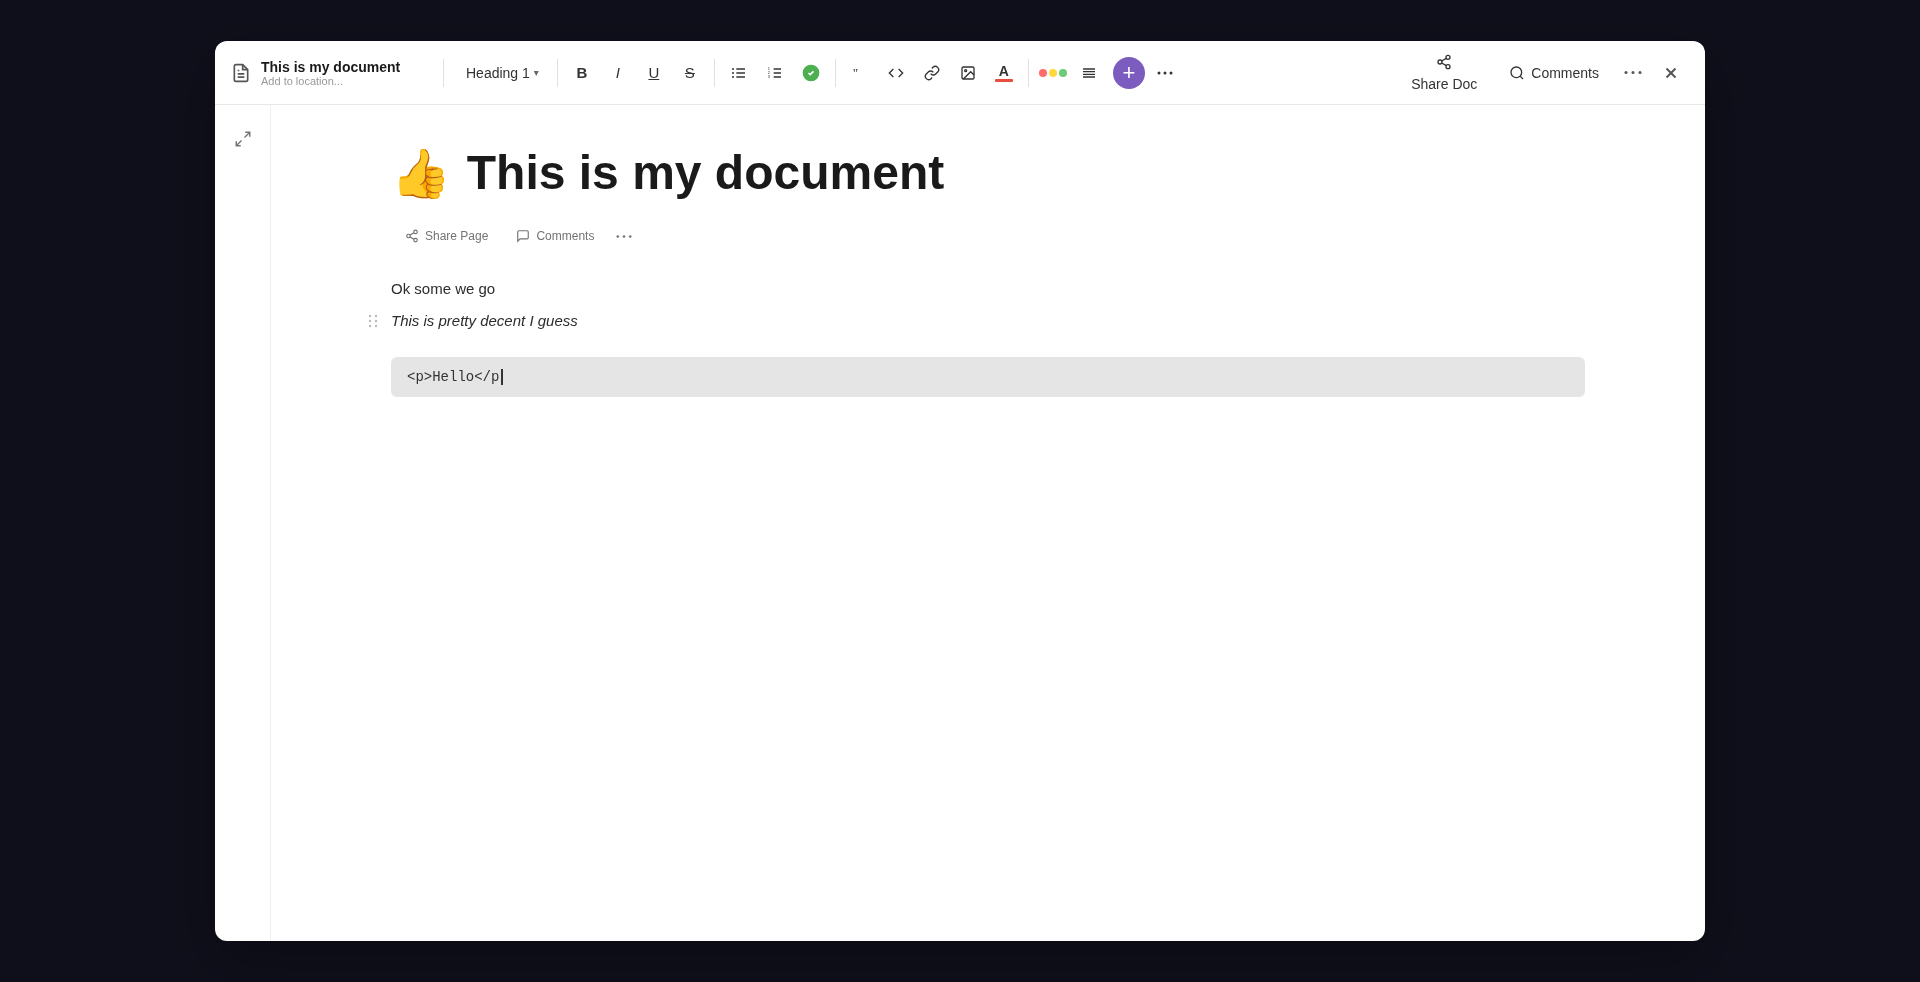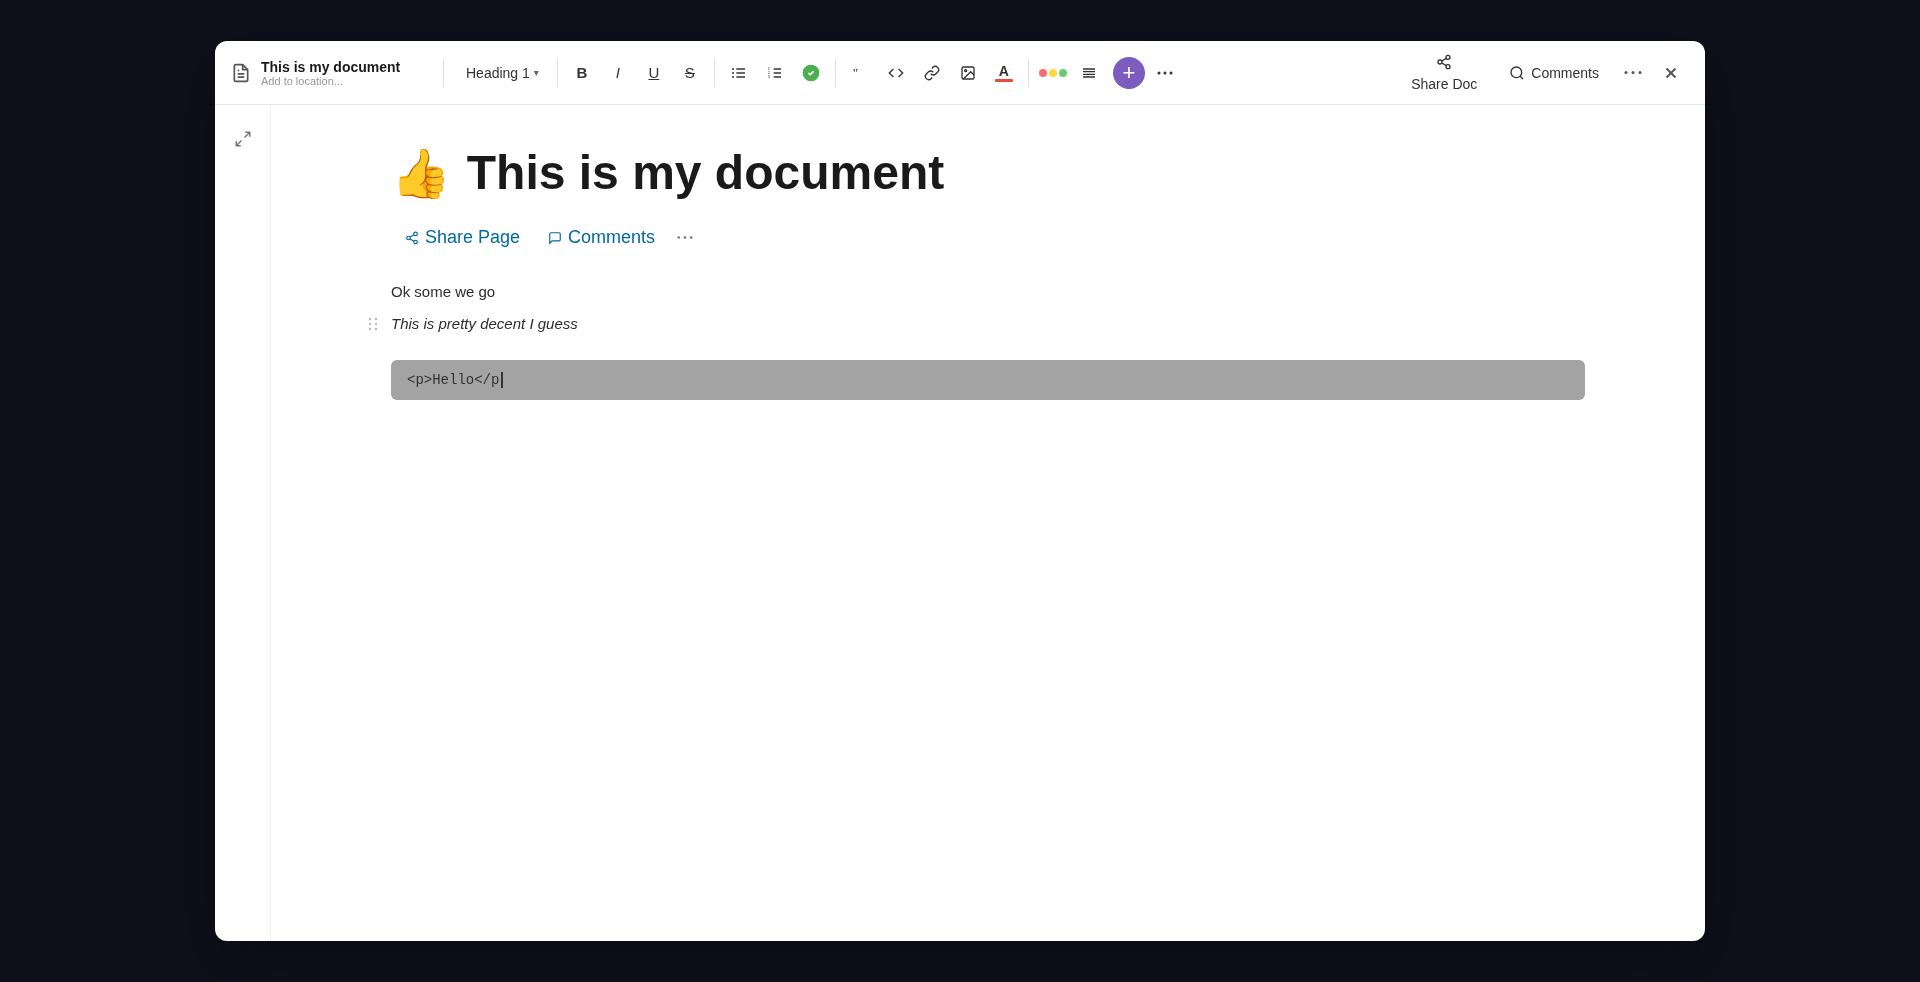--- a/index.html
+++ b/index.html
@@ -282,22 +282,22 @@
     }
 
     .page-action-btn {
       display: flex;
       align-items: center;
       gap: 6px;
       padding: 5px 12px;
       border: none;
       background: none;
       cursor: pointer;
-      font-size: 18px;
-      color: #0369a1;
+      font-size: 12px;
+      color: #737373;
       border-radius: 6px;
     }
 
     .page-action-more {
       width: 28px;
       height: 28px;
       display: flex;
       align-items: center;
       justify-content: center;
       border: none;
@@ -334,21 +334,21 @@
       display: flex;
       align-items: center;
       color: #bbb;
       font-size: 12px;
       cursor: grab;
       opacity: 1;
     }
 
     
     .code-block {
-      background: #a3a3a3;
+      background: #e5e5e5;
       border-radius: 6px;
       padding: 12px 16px;
       margin-top: 20px;
       font-family: 'Courier New', Courier, monospace;
       font-size: 14px;
       color: #333;
       display: flex;
       align-items: center;
       gap: 2px;
     }

